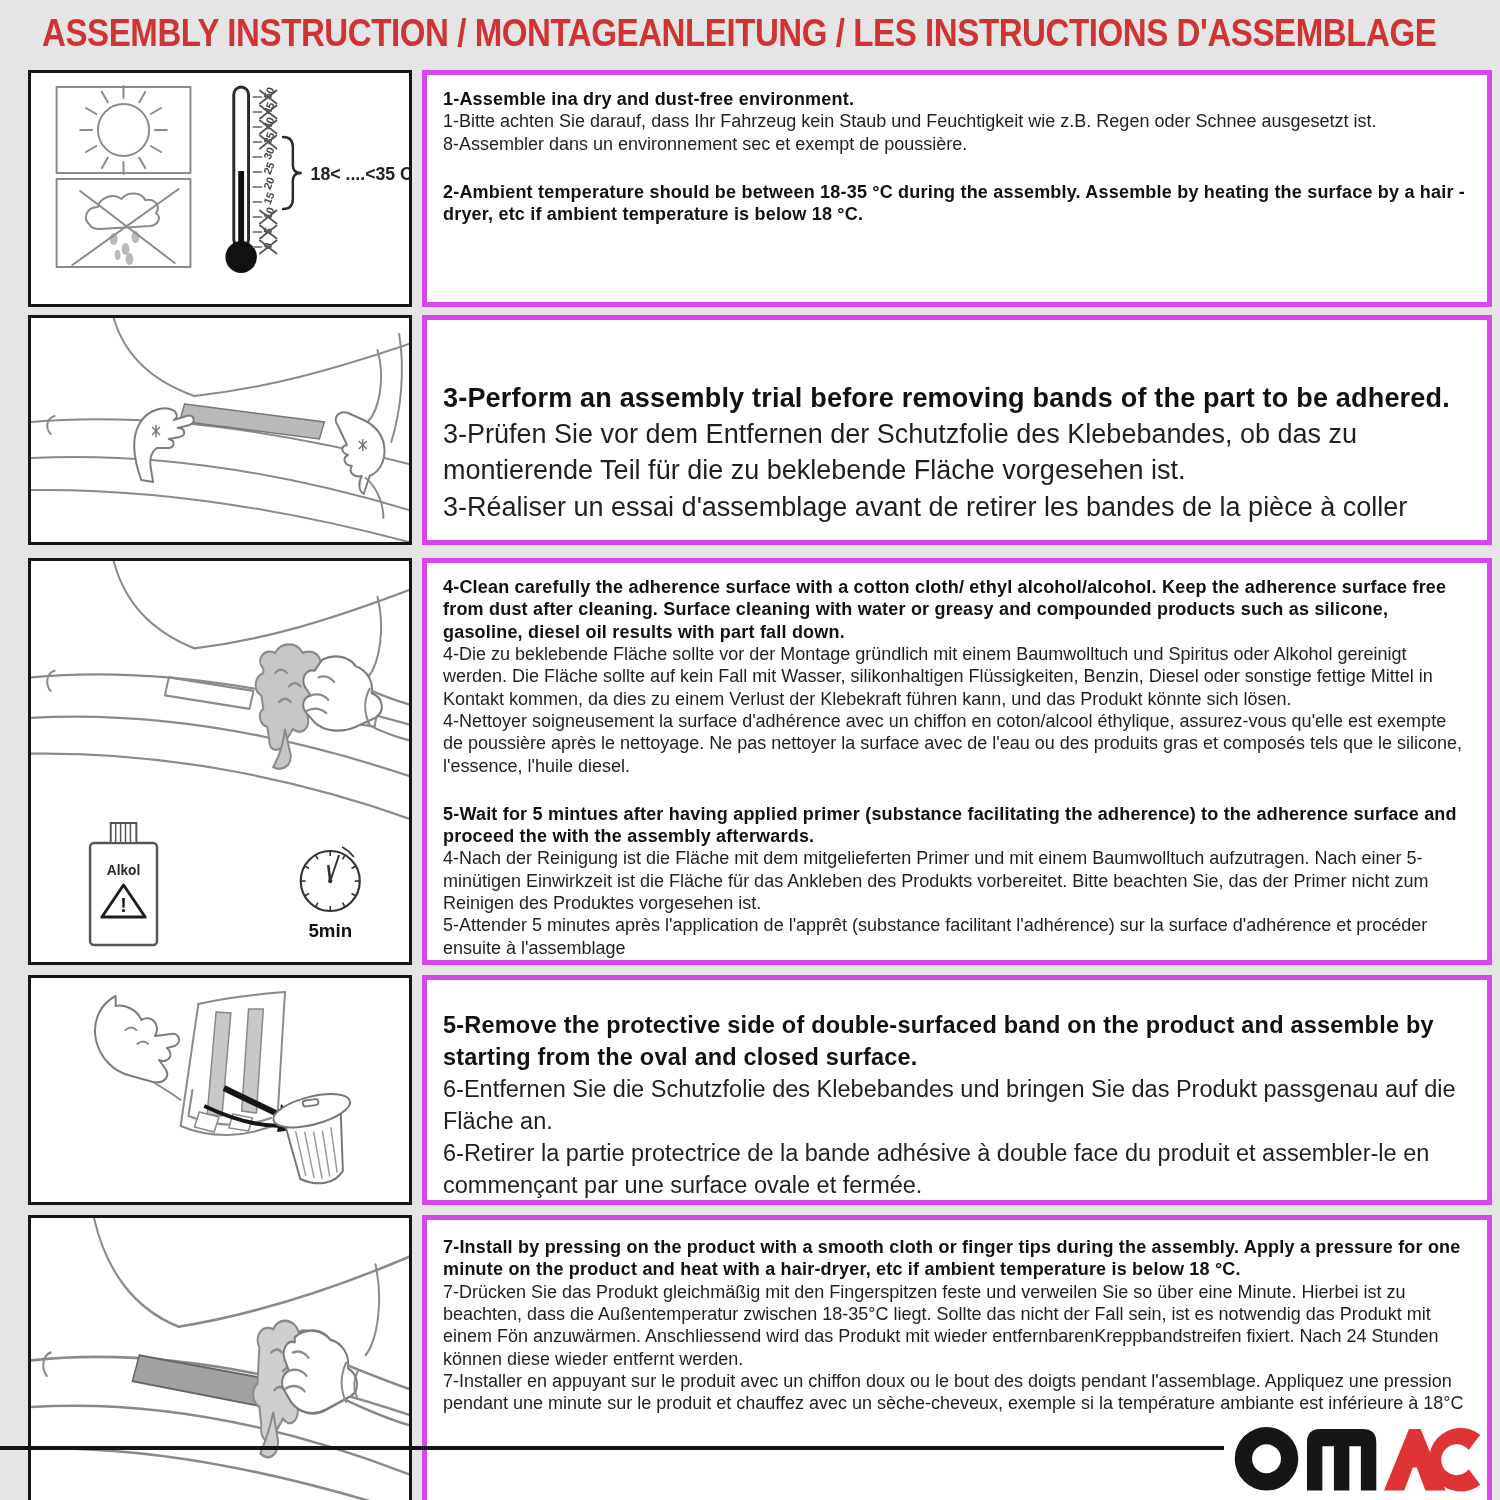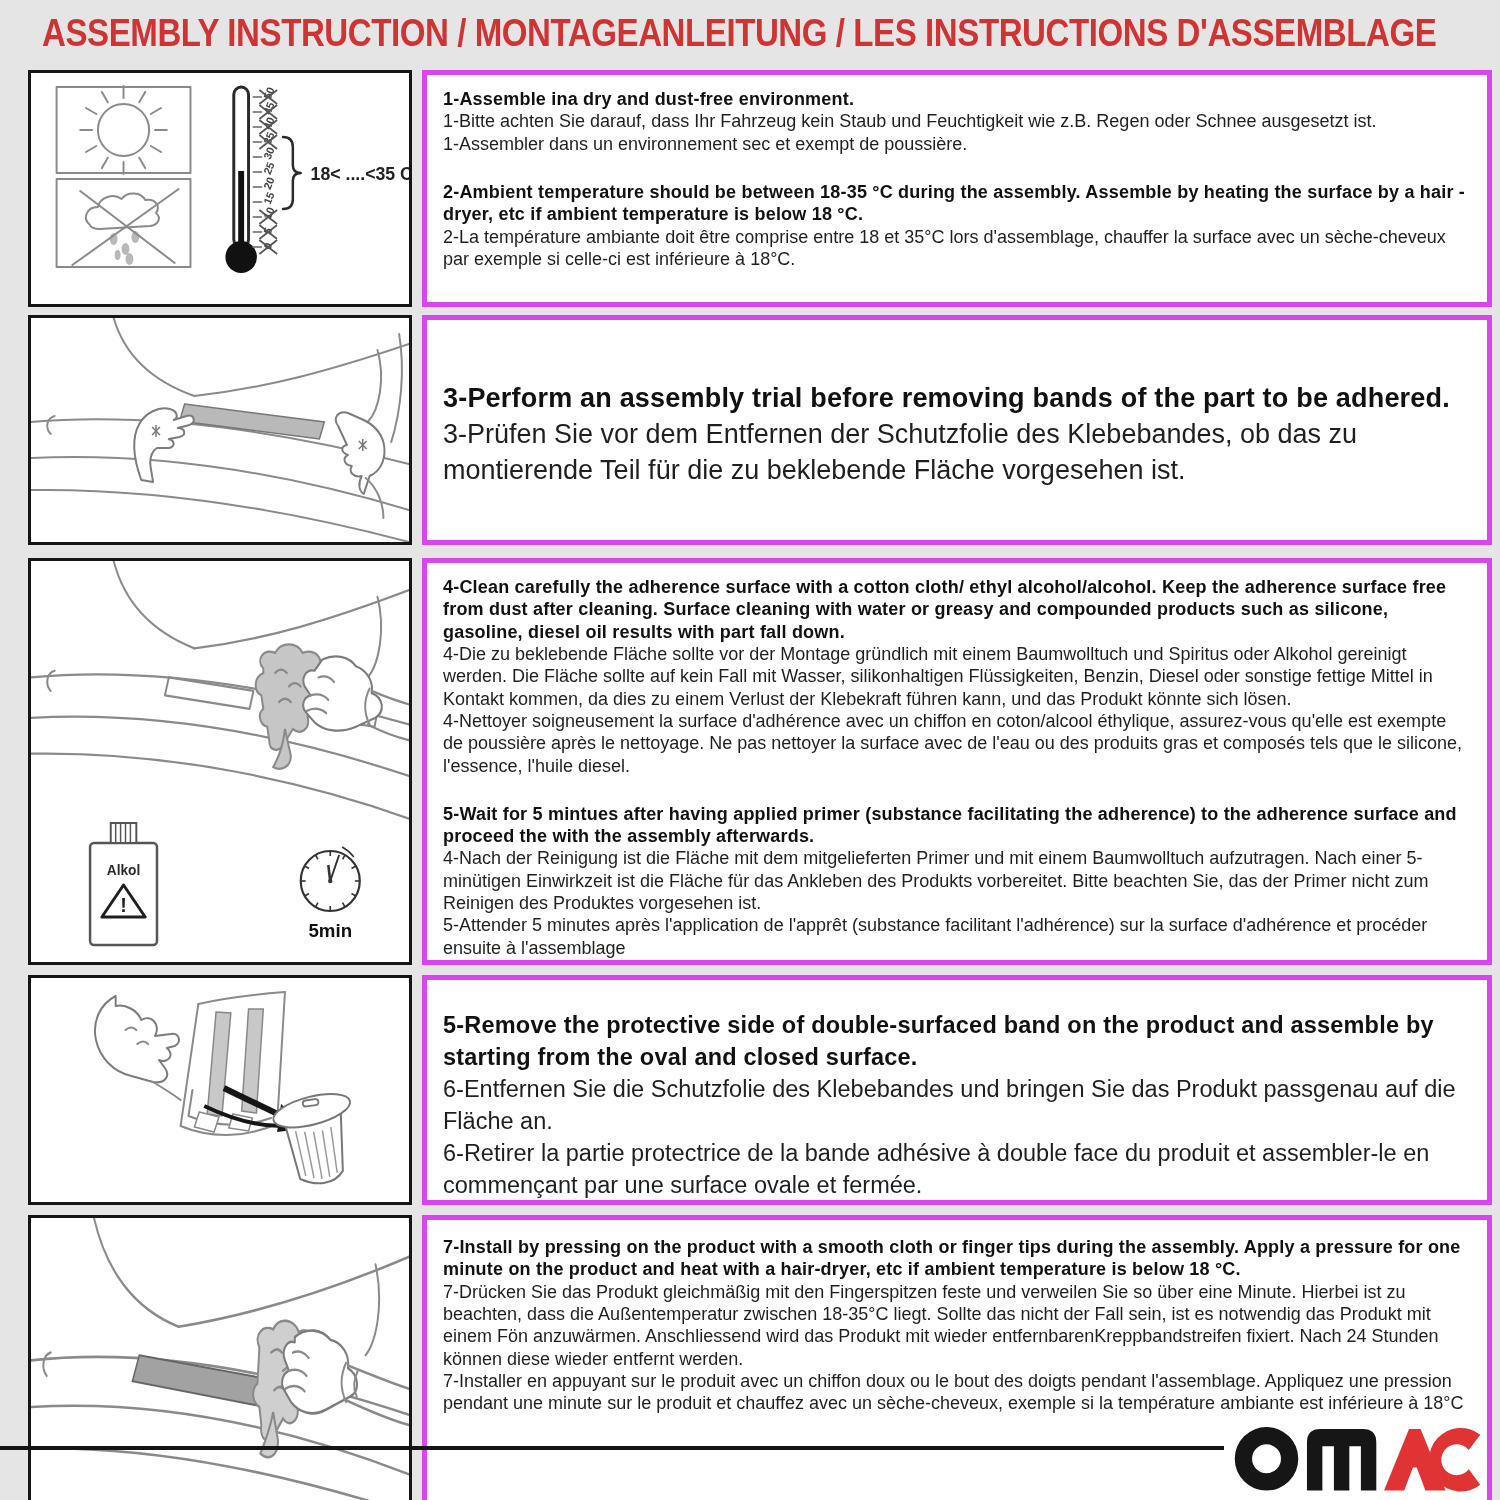--- a/index.html
+++ b/index.html
@@ -116,24 +116,23 @@
               <line x1="232" y1="181" x2="250" y2="167"></line>
           </g>
           <path class="ln-d" stroke-width="2.5" d="M256,64 Q266,64 266,74 L266,92 Q266,100 274,100 Q266,100 266,108 L266,126 Q266,136 256,136"></path>
           <text x="284" y="107" font-size="18" font-weight="600" fill="#222">18&lt; ....&lt;35 C</text>
         </g>
       </svg>
     </div>
     <div class="text-box t-sm">
       <div class="p bold">1-Assemble ina dry and dust-free environment.</div>
       <div class="p">1-Bitte achten Sie darauf, dass Ihr Fahrzeug kein Staub und Feuchtigkeit wie z.B. Regen oder Schnee ausgesetzt ist.</div>
-      <div class="p">1-Assembler dans un environnement sec et exempt de poussière.</div>
+      <div class="p">8-Assembler dans un environnement sec et exempt de poussière.</div>
       <div class="gap"></div>
       <div class="p bold">2-Ambient temperature should be between 18-35 °C  during the assembly. Assemble by heating the surface by a hair -dryer, etc if ambient temperature is below 18 °C.</div>
-      <div class="p">2-La température ambiante doit être comprise entre 18 et 35°C lors d'assemblage, chauffer la surface avec un sèche-cheveux par exemple si celle-ci est inférieure à 18°C.</div>
     </div>
   </div>
 
   <div class="row" style="top:315px;height:230px;">
     <div class="illus-box">
       <svg viewBox="0 0 384 224" preserveAspectRatio="none">
         <g class="ln">
           <path d="M84,0 C94,34 120,62 166,78"></path>
           <path d="M166,78 C240,70 306,52 384,26"></path>
           <path d="M352,32 C360,60 354,92 342,104 C338,110 330,112 326,110"></path>
@@ -159,20 +158,21 @@
               <line x1="341" y1="123" x2="333" y2="131"></line>
               <line x1="337" y1="121" x2="337" y2="133"></line>
             </g>
           <path class="ln" d="M340,160 C352,170 358,186 358,200"></path>
         </g>
       </svg>
     </div>
     <div class="text-box t-lg">
       <div class="p bold">3-Perform an assembly trial before removing bands of the part to be adhered.</div>
       <div class="p">3-Prüfen Sie vor dem Entfernen der Schutzfolie des Klebebandes, ob das zu montierende Teil für die zu beklebende Fläche vorgesehen ist.</div>
+      <div class="p">3-Réaliser un essai d'assemblage avant de retirer les bandes de la pièce à coller</div>
     </div>
   </div>
 
   <div class="row" style="top:558px;height:407px;">
     <div class="illus-box">
       <svg viewBox="0 0 384 401" preserveAspectRatio="none">
         <g transform="scale(1,1.12)">
           <g class="ln">
             <path d="M84,0 C94,34 120,62 166,78"></path>
             <path d="M166,78 C240,70 306,52 384,26"></path>

